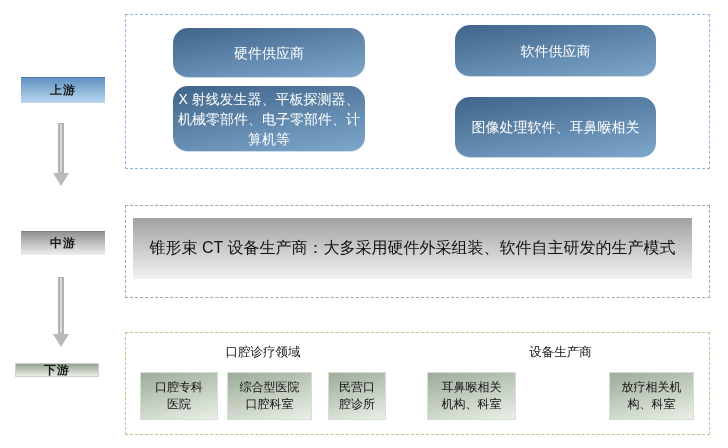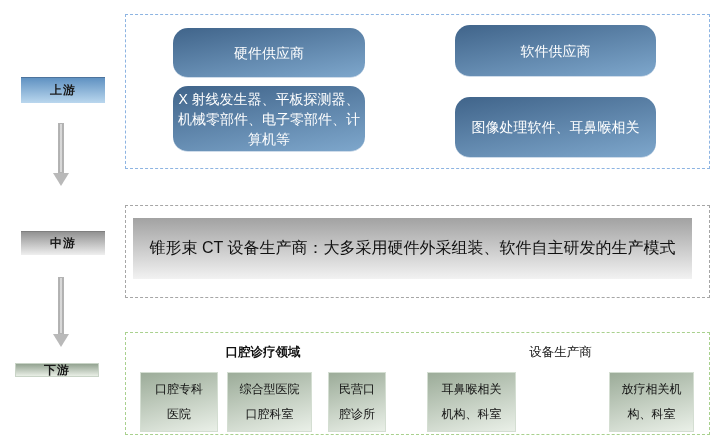--- a/index.html
+++ b/index.html
@@ -101,35 +101,35 @@
   
   .group-label {
     top: 344px;
     height: 16px;
     display: flex;
     align-items: center;
     justify-content: center;
     font-size: 12.5px;
     color: #111111;
   }
-  .group-label-dental { left: 140px; width: 246px; font-weight: bold; }
+  .group-label-dental { left: 140px; width: 246px; }
   .group-label-other  { left: 427px; width: 267px; }
 
   .green-box {
     top: 372px;
-    height: 60px;
+    height: 48px;
     background: linear-gradient(165deg, var(--green-box-top), var(--green-box-bottom));
     border: 1px solid #d4ded2;
     color: #111111;
     display: flex;
     align-items: center;
     justify-content: center;
     text-align: center;
     font-size: 12px;
-    line-height: 25px;
+    line-height: 17px;
     white-space: pre-line;
   }
   .gb-1 { left: 140px; width: 78px; }
   .gb-2 { left: 227px; width: 85px; }
   .gb-3 { left: 328px; width: 58px; }
   .gb-4 { left: 427px; width: 89px; }
   .gb-5 { left: 534px; width: 58px; }
   .gb-6 { left: 609px; width: 85px; }
 </style>
 </head>

